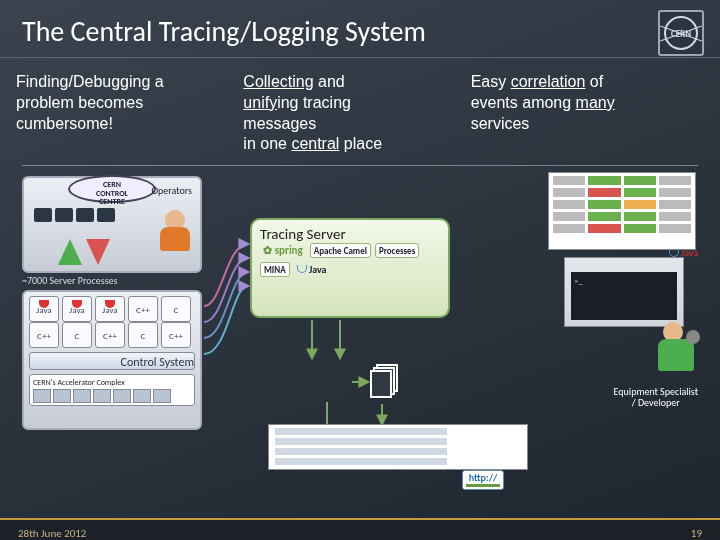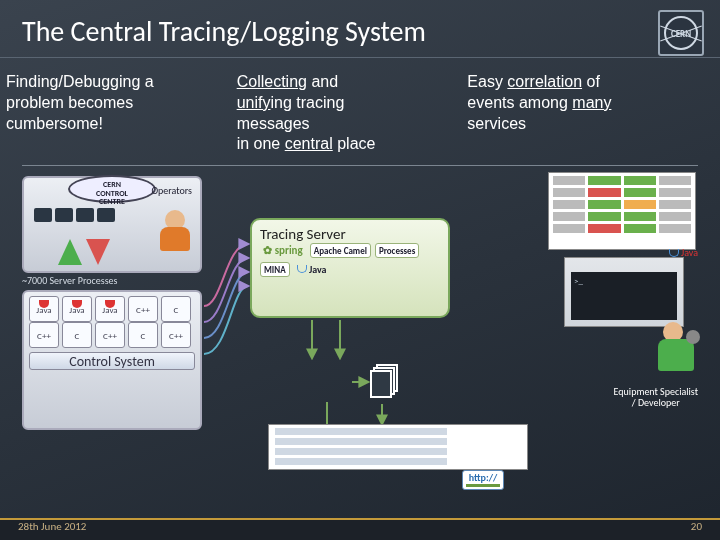--- a/index.html
+++ b/index.html
@@ -2,42 +2,42 @@
 <html><head>
 <meta charset="utf-8">
 <style>
 *{box-sizing:border-box;margin:0;padding:0}
 body{width:720px;height:540px;background:linear-gradient(160deg,#3a434e 0%,#2a323c 55%,#1e252e 100%);font-family:Calibri,Arial,sans-serif;color:#fff;overflow:hidden;position:relative}
 .title{font-size:28px;font-weight:400;padding:14px 0 8px 22px;color:#fff;border-bottom:1px solid #5a6572}
 .logo-cern{position:absolute;top:10px;right:16px;width:46px;height:46px;border:2px solid #9aa7b5;border-radius:3px;display:flex;align-items:center;justify-content:center;background:#2b3440}
 .cern-badge{width:34px;height:34px;border-radius:50%;border:2px solid #cfd8e3;display:flex;align-items:center;justify-content:center;font-size:9px;color:#cfd8e3;font-weight:bold;position:relative}
 .cern-badge::before{content:"";position:absolute;width:44px;height:1px;background:#cfd8e3;transform:rotate(20deg)}
 .cern-badge::after{content:"";position:absolute;width:44px;height:1px;background:#cfd8e3;transform:rotate(-20deg)}
-.cols{display:flex;padding:14px 22px 6px 6px;}
+.cols{display:flex;padding:14px 22px 6px 16px;}
 .col{flex:1;font-family:Arial,sans-serif;font-size:16px;line-height:1.3}
 .u{text-decoration:underline}
 .hr{height:1px;background:#7b8590;margin:4px 22px 0 22px}
 .diagram{position:relative;height:320px;margin:6px 22px 0 22px}
 
 .cc{position:absolute;left:0;top:4px;width:180px;height:97px;border:2px solid #aab;border-radius:6px;background:linear-gradient(#eceff4,#c7ccd6);color:#333}
 .cc-title{position:absolute;top:-3px;left:50%;transform:translateX(-50%);width:88px;height:28px;border-radius:50%;border:2px solid #445;background:#eef;font-size:8px;text-align:center;line-height:1.05;padding-top:3px;font-weight:bold;color:#223}
 .monitors{display:flex;gap:3px;position:absolute;top:30px;left:10px}
 .mon{width:18px;height:14px;background:#2a3643;border-radius:2px}
 .operator{position:absolute;right:10px;top:32px}
 .head{width:20px;height:20px;border-radius:50%;background:#e8b98c}
 .body{width:30px;height:24px;background:#e07a2a;border-radius:8px 8px 3px 3px;margin-top:-3px;margin-left:-5px}
 .op-label{position:absolute;right:8px;top:6px;font-size:10px;color:#223}
 .arrowup{position:absolute;left:34px;bottom:6px;width:0;height:0;border-left:12px solid transparent;border-right:12px solid transparent;border-bottom:26px solid #4cae4c}
 .arrowdn{position:absolute;left:62px;bottom:6px;width:0;height:0;border-left:12px solid transparent;border-right:12px solid transparent;border-top:26px solid #d9534f}
 
 .stack{position:absolute;left:0;top:118px;width:180px;height:140px;border:2px solid #aab;border-radius:6px;background:linear-gradient(#eceff4,#c7ccd6);color:#333}
 .langs{display:flex;gap:3px;padding:0 5px;flex-wrap:wrap}
 .lang{width:30px;height:26px;border:1px solid #889;border-radius:3px;background:#f9fbff;font-size:9px;display:flex;align-items:center;justify-content:center;color:#445;position:relative}
 .lang.java::before{content:"";width:10px;height:8px;background:#d33;border-radius:0 0 5px 5px;position:absolute;top:3px}
-.cs-bar{margin:4px 5px;height:18px;border:1px solid #889;border-radius:3px;background:linear-gradient(#f0f4fb,#cfd8e6);font-size:14px;text-align:center;line-height:18px;color:#334}
+.cs-bar{margin:4px 5px;height:18px;border:1px solid #889;border-radius:3px;background:linear-gradient(#f0f4fb,#cfd8e6);font-size:12px;text-align:right;line-height:18px;color:#334}
 .accel{margin:0 5px 3px 5px;padding:2px 3px;border:1px solid #889;border-radius:3px;background:#fff}
 .accel-lbl{font-size:8px;color:#223}
 .boxes{display:flex;gap:2px;margin-top:2px}
 .box{width:18px;height:14px;background:#b8c4d4;border:1px solid #889}
 
 .ts{position:absolute;left:228px;top:46px;width:200px;height:100px;border:2px solid #7aa85c;border-radius:10px;background:linear-gradient(#f2f7e8,#d5e3bc);color:#333;padding:5px 8px}
 .ts-title{font-size:15px;color:#222}
 .chips{display:flex;flex-wrap:wrap;gap:4px;}
 .chip{border:1px solid #9ab37a;border-radius:3px;background:#fff;font-size:9px;padding:1px 3px;color:#223;font-weight:bold}
 .chip.spring{border:none;background:none;color:#6a9a3f;font-size:11px}
@@ -66,21 +66,21 @@
 .dev .head{background:#e8b98c}
 .dev .body{background:#4cae4c;width:36px;height:32px}
 .tool{position:absolute;right:-6px;top:8px;width:14px;height:14px;background:#888;border-radius:50%}
 .dev-label{position:absolute;right:0;top:214px;font-size:10px;text-align:center;line-height:1.1}
 
 .ribbon{position:absolute;left:246px;bottom:22px;width:260px;height:46px;background:#fff;border:1px solid #888}
 .rline{height:7px;margin:3px 6px;background:linear-gradient(90deg,#cfd8e3 0%,#cfd8e3 70%,transparent 70%)}
 .http{position:absolute;left:440px;bottom:2px;width:42px;height:20px;border-radius:3px;background:#fff;color:#2a6db0;font-weight:bold;font-size:10px;text-align:center;line-height:14px;border:1px solid #5b87b5}
 .http::after{content:"";position:absolute;left:3px;right:3px;bottom:2px;height:3px;background:#6a9a3f}
 
-.footer{position:absolute;left:0;right:0;bottom:0;height:22px;border-top:2px solid #c49a3a;background:#1c2128;display:flex;justify-content:space-between;align-items:flex-start;padding:0 18px;font-size:11px;color:#c9b184}
+.footer{position:absolute;left:0;right:0;bottom:0;height:22px;border-top:2px solid #c49a3a;background:#1c2128;display:flex;justify-content:space-between;align-items:flex-end;padding:0 18px;font-size:11px;color:#c9b184}
 
 .proc{position:absolute;left:0;top:102px;font-size:10px;color:#d5dce5}
 </style>
 </head>
 <body>
 
 <div class="title">The Central Tracing/Logging System</div>
 <div class="logo-cern">
   <div class="cern-badge">CERN</div>
 </div>
@@ -137,20 +137,32 @@
       <div class="lang">C</div>
     </div>
     <div class="langs">
       <div class="lang">C++</div>
       <div class="lang">C</div>
       <div class="lang">C++</div>
       <div class="lang">C</div>
       <div class="lang">C++</div>
     </div>
     <div class="cs-bar">Control System</div>
+    <div class="accel">
+      <div class="accel-lbl">CERN's Accelerator Complex</div>
+      <div class="boxes">
+          <div class="box"></div>
+          <div class="box"></div>
+          <div class="box"></div>
+          <div class="box"></div>
+          <div class="box"></div>
+          <div class="box"></div>
+          <div class="box"></div>
+        </div>
+    </div>
   </div>
 
   <svg class="pipes">
     <defs>
       <marker id="ah" viewBox="0 0 10 10" refX="8" refY="5" markerWidth="6" markerHeight="6" orient="auto">
           <path d="M0,0 L10,5 L0,10 z" fill="#a18bd1"></path>
         </marker>
       <marker id="ag" viewBox="0 0 10 10" refX="8" refY="5" markerWidth="6" markerHeight="6" orient="auto">
           <path d="M0,0 L10,5 L0,10 z" fill="#7aa85c"></path>
         </marker>
@@ -241,14 +253,14 @@
       <div class="rline"></div>
       <div class="rline"></div>
       <div class="rline"></div>
   </div>
   <div class="http">http://</div>
 
 </div>
 
 <div class="footer">
   <span>28th June 2012</span>
-  <span>20</span>
+  <span>19</span>
 </div>
 
 </body></html>

